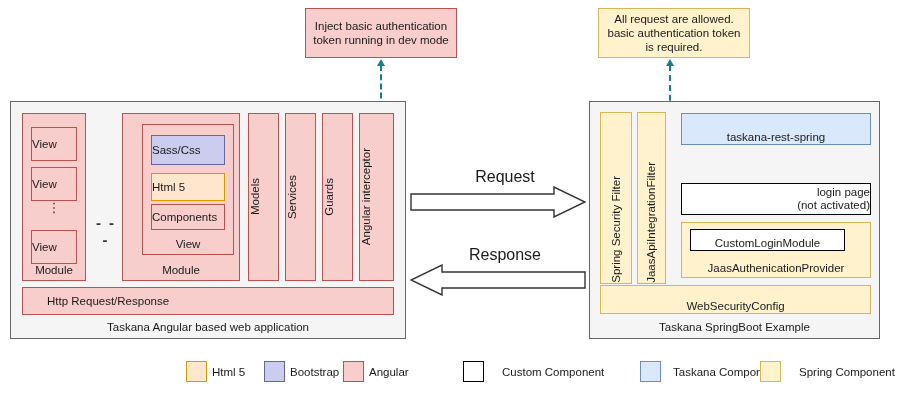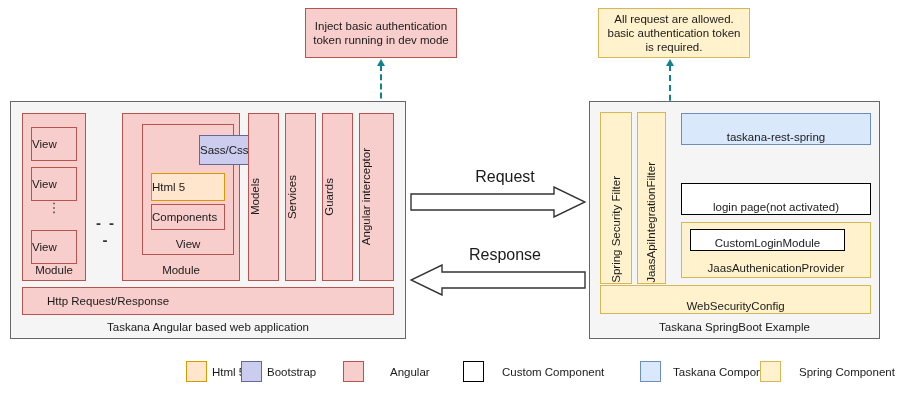--- a/index.html
+++ b/index.html
@@ -182,21 +182,21 @@
 <div class="abs ellipsis-h" style="left:92px; top:214px; width:28px; height:14px;">
   <span>- - -</span>
 </div>
 
 <div class="abs bx" style="left:122px; top:113px; width:118px; height:168px; display:block;">
   <span class="bx-label-bottom">Module</span>
 </div>
 <div class="abs bx" style="left:142px; top:124px; width:92px; height:131px; display:block;">
   <span class="bx-label-bottom">View</span>
 </div>
-<div class="abs bx bx-bootstrap" style="left:151px; top:135px; width:74px; height:30px;margin-left:48px;">
+<div class="abs bx bx-bootstrap" style="left:151px; top:135px; width:74px; height:30px;">
   <span>Sass/Css</span>
 </div>
 <div class="abs bx bx-html5" style="left:151px; top:173px; width:74px; height:28px;">
   <span>Html 5</span>
 </div>
 <div class="abs bx" style="left:151px; top:204px; width:74px; height:26px;">
   <span>Components</span>
 </div>
 
 <div class="abs bx" style="left:248px; top:113px; width:31px; height:168px;">
@@ -238,45 +238,45 @@
   <span class="vert">Spring Security Filter</span>
 </div>
 <div class="abs bx-spring plain" style="left:637px; top:112px; width:29px; height:172px; border:1px solid #d6b656; background:#fff2cc;">
   <span class="vert">JaasApiIntegrationFilter</span>
 </div>
 
 <div class="abs bx-taskana plain" style="left:681px; top:113px; width:190px; height:32px; border:1px solid #6c8ebf; background:#dae8fc;">
   <span>taskana-rest-spring</span>
 </div>
 
-<div class="abs bx-custom plain" style="left:681px; top:183px; width:190px; height:32px; border:1px solid #000000; background:#ffffff; flex-direction:row;">
+<div class="abs bx-custom plain" style="left:681px; top:183px; width:190px; height:32px; border:1px solid #000000; background:#ffffff; flex-direction:column;">
   <span>login page</span>
   <span>(not activated)</span>
 </div>
 
 <div class="abs" style="left:681px; top:222px; width:190px; height:56px; border:1px solid #d6b656; background:#fff2cc;">
   <span class="bx-label-bottom">JaasAuthenicationProvider</span>
 </div>
 <div class="abs bx-custom plain" style="left:690px; top:229px; width:155px; height:22px; border:1px solid #000000; background:#ffffff;">
   <span>CustomLoginModule</span>
 </div>
 
 <div class="abs bx-spring plain" style="left:600px; top:285px; width:271px; height:29px; border:1px solid #d6b656; background:#fff2cc;">
   <span>WebSecurityConfig</span>
 </div>
 
 <div class="legend-item" style="left:186px; top:361px;">
   <span class="swatch" style="background:#ffe6cc; border:1px solid #d79b00;"></span>
   <span class="legend-text">Html 5</span>
 </div>
-<div class="legend-item" style="left:241px; top:361px;">
+<div class="legend-item" style="left:264px; top:361px;">
   <span class="swatch" style="background:#ccccee; border:1px solid #666699;"></span>
   <span class="legend-text">Bootstrap</span>
 </div>
-<div class="legend-item" style="left:343px; top:361px;gap:21px;">
+<div class="legend-item" style="left:343px; top:361px;">
   <span class="swatch" style="background:#f8cecc; border:1px solid #b85450;"></span>
   <span class="legend-text">Angular</span>
 </div>
 
 <div class="legend-item" style="left:463px; top:361px;">
   <span class="swatch" style="background:#ffffff; border:1px solid #000000; margin-right:18px;"></span>
   <span class="legend-text">Custom Component</span>
 </div>
 <div class="legend-item" style="left:640px; top:361px;">
   <span class="swatch" style="background:#dae8fc; border:1px solid #6c8ebf; margin-right:12px;"></span>

